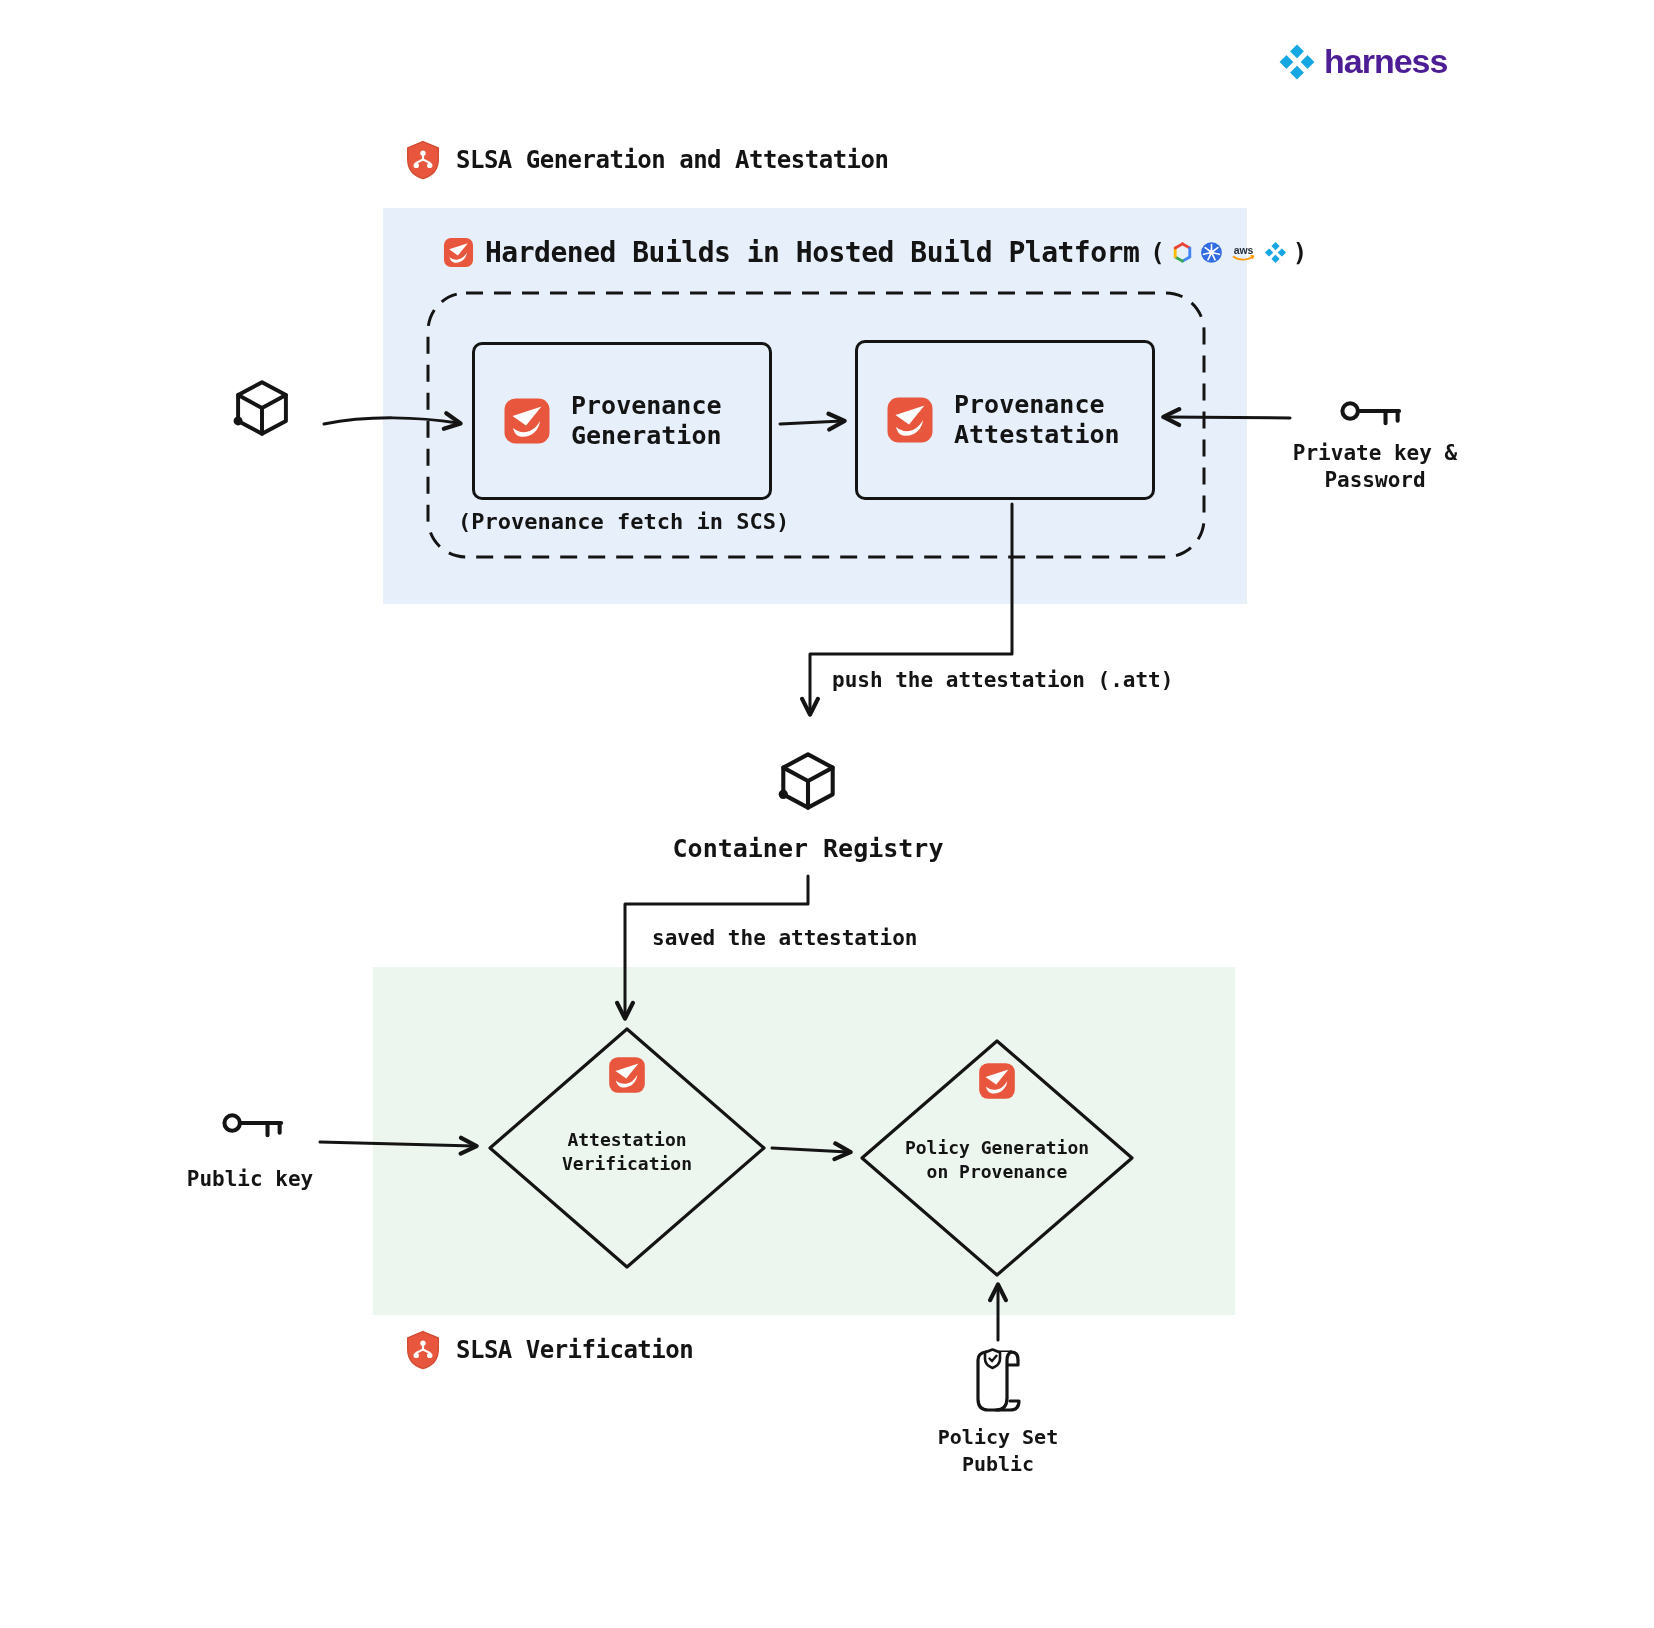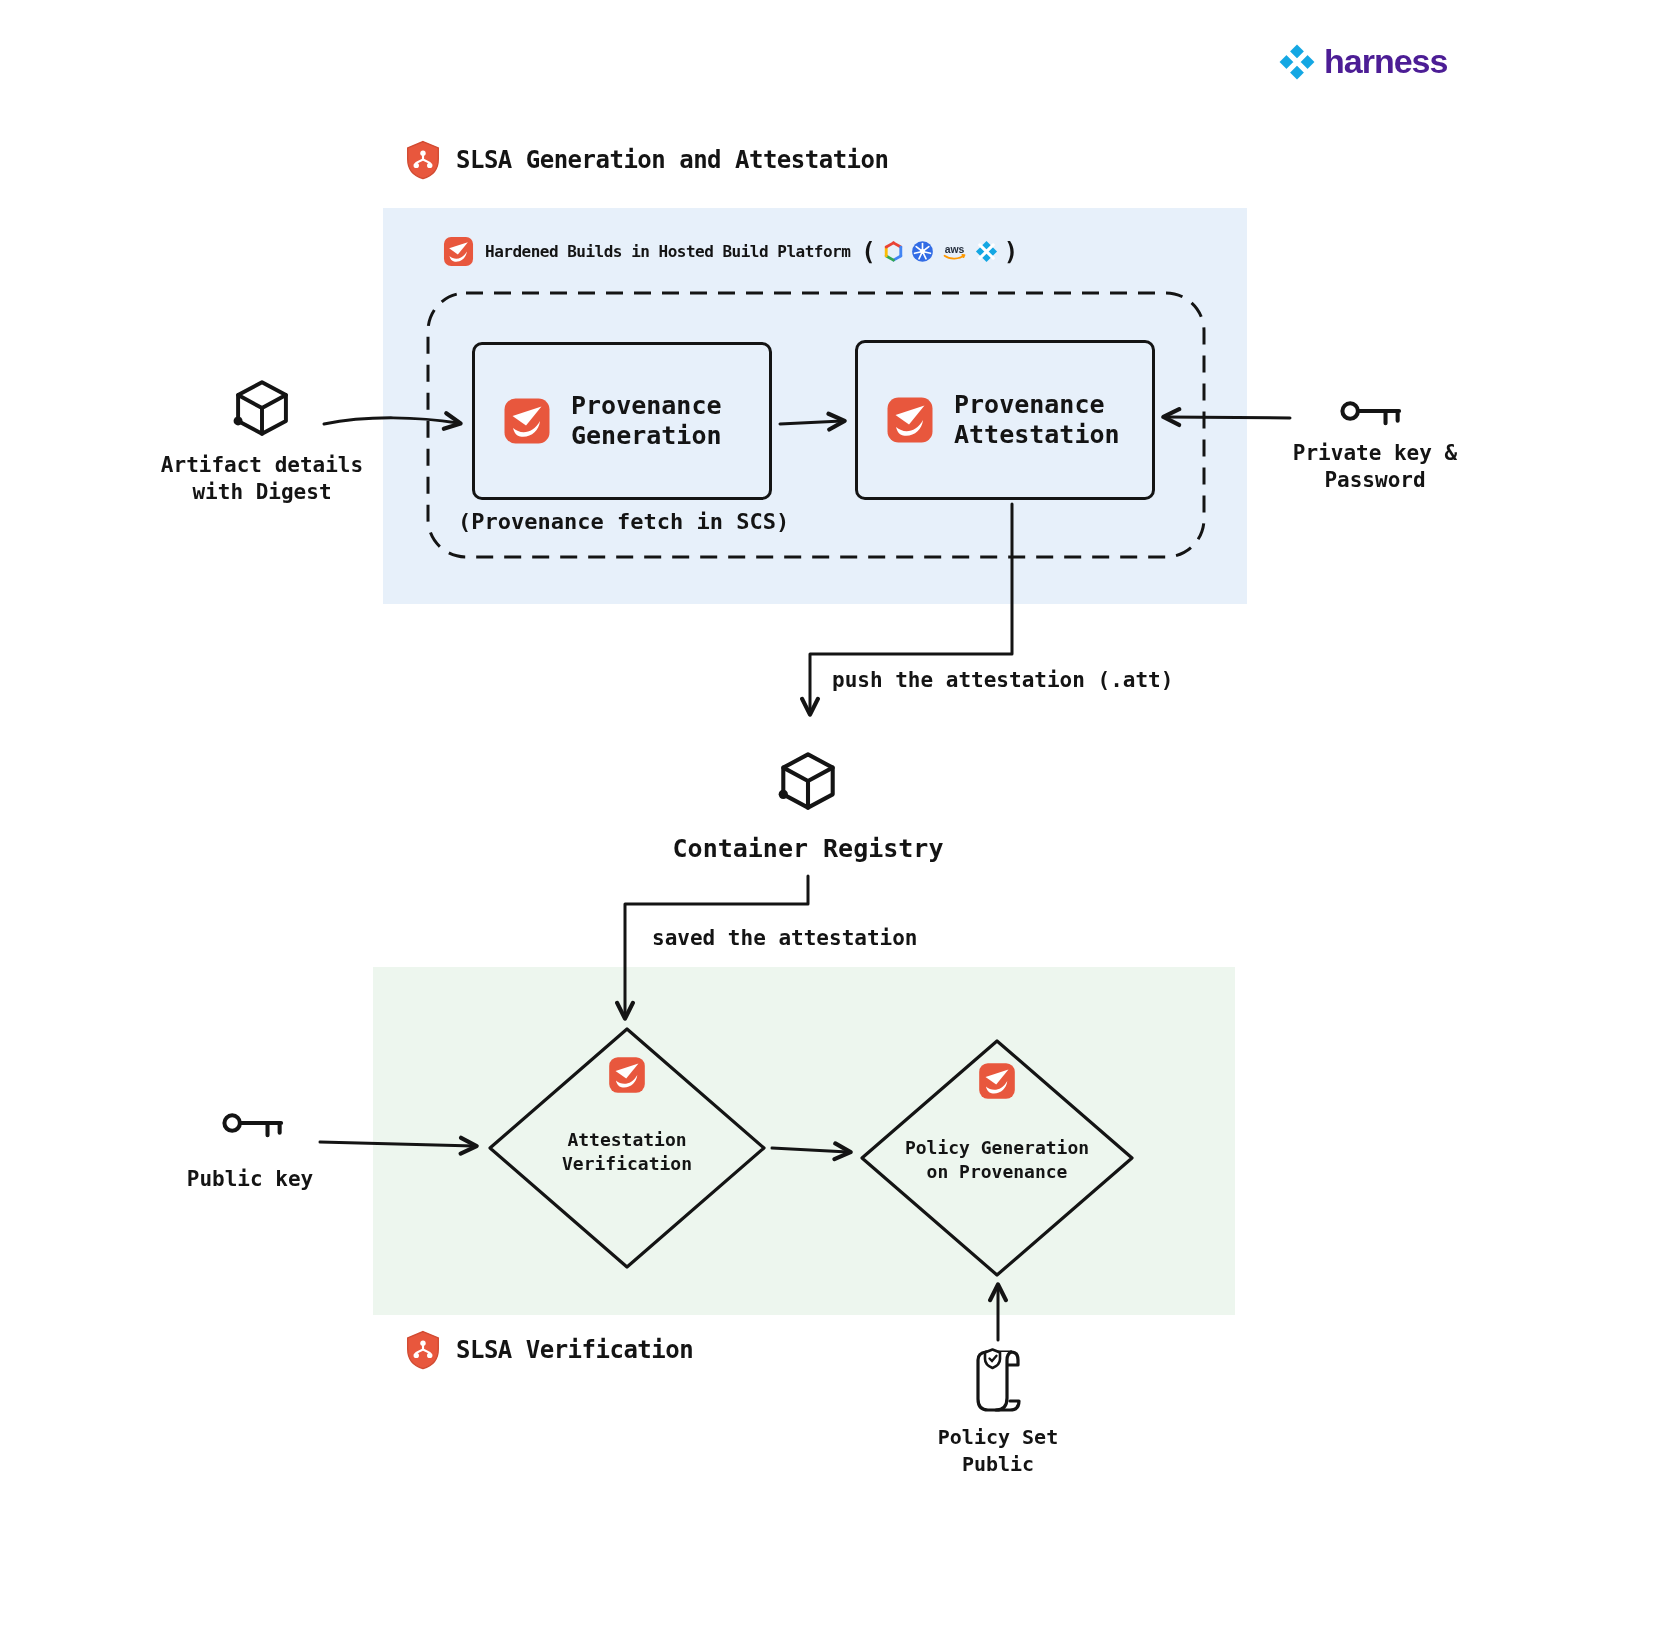--- a/index.html
+++ b/index.html
@@ -11,21 +11,21 @@
   .preline { white-space:pre-line; }
   .center { text-align:center; }
   .row { display:flex; align-items:center; }
 
   .panel-blue  { background:#e7f0fa; }
   .panel-green { background:#edf6ee; }
 
   .node-box { border:3.5px solid #141414; border-radius:10px; display:flex; align-items:center; gap:20px; padding-left:28px; }
 
   .t-title    { font-size:24px; font-weight:bold; letter-spacing:-0.5px; }
-  .t-head     { font-size:16px; font-weight:bold; letter-spacing:-0.5px; }
+  .t-head     { font-size:28px; font-weight:bold; letter-spacing:-0.5px; }
   .t-node     { font-size:25px; font-weight:bold; line-height:1.22; }
   .t-note     { font-size:22px; font-weight:bold; }
   .t-label    { font-size:21px; font-weight:bold; line-height:1.3; }
   .t-diamond  { font-size:18px; font-weight:bold; line-height:1.35; }
   .t-registry { font-size:25px; font-weight:bold; }
   .t-policy   { font-size:20px; font-weight:bold; line-height:1.35; }
   .t-flow     { font-size:21px; font-weight:bold; }
 
   .logo-text { font-family:"Liberation Sans","DejaVu Sans",sans-serif; font-size:34px; font-weight:bold; color:#4c1d95; letter-spacing:-1px; }
   .sec-title { gap:15px; }
@@ -179,22 +179,20 @@
       </svg>
     <span class="t-node preline">Provenance
 Attestation</span>
   </div>
 
   <div class="abs z2 t-note" style="left:458px; top:509px;">(Provenance fetch in SCS)</div>
 
   <svg class="abs z2" style="left:232px; top:378px;" width="60" height="60">
       <use href="#sym-cube"></use>
     </svg>
-  <div class="abs z2 t-label center preline" style="left:132px; top:452px; width:260px;">Artifact details
-with Digest</div>
 
   <svg class="abs z2" style="left:1340px; top:398px;" width="62" height="30">
       <use href="#sym-key"></use>
     </svg>
   <div class="abs z2 t-label center preline" style="left:1245px; top:440px; width:260px;">Private key &amp;
 Password</div>
 
   <div class="abs z2 t-flow" style="left:832px; top:668px;">push the attestation (.att)</div>
 
   <svg class="abs z2" style="left:777px; top:750px;" width="62" height="62">

